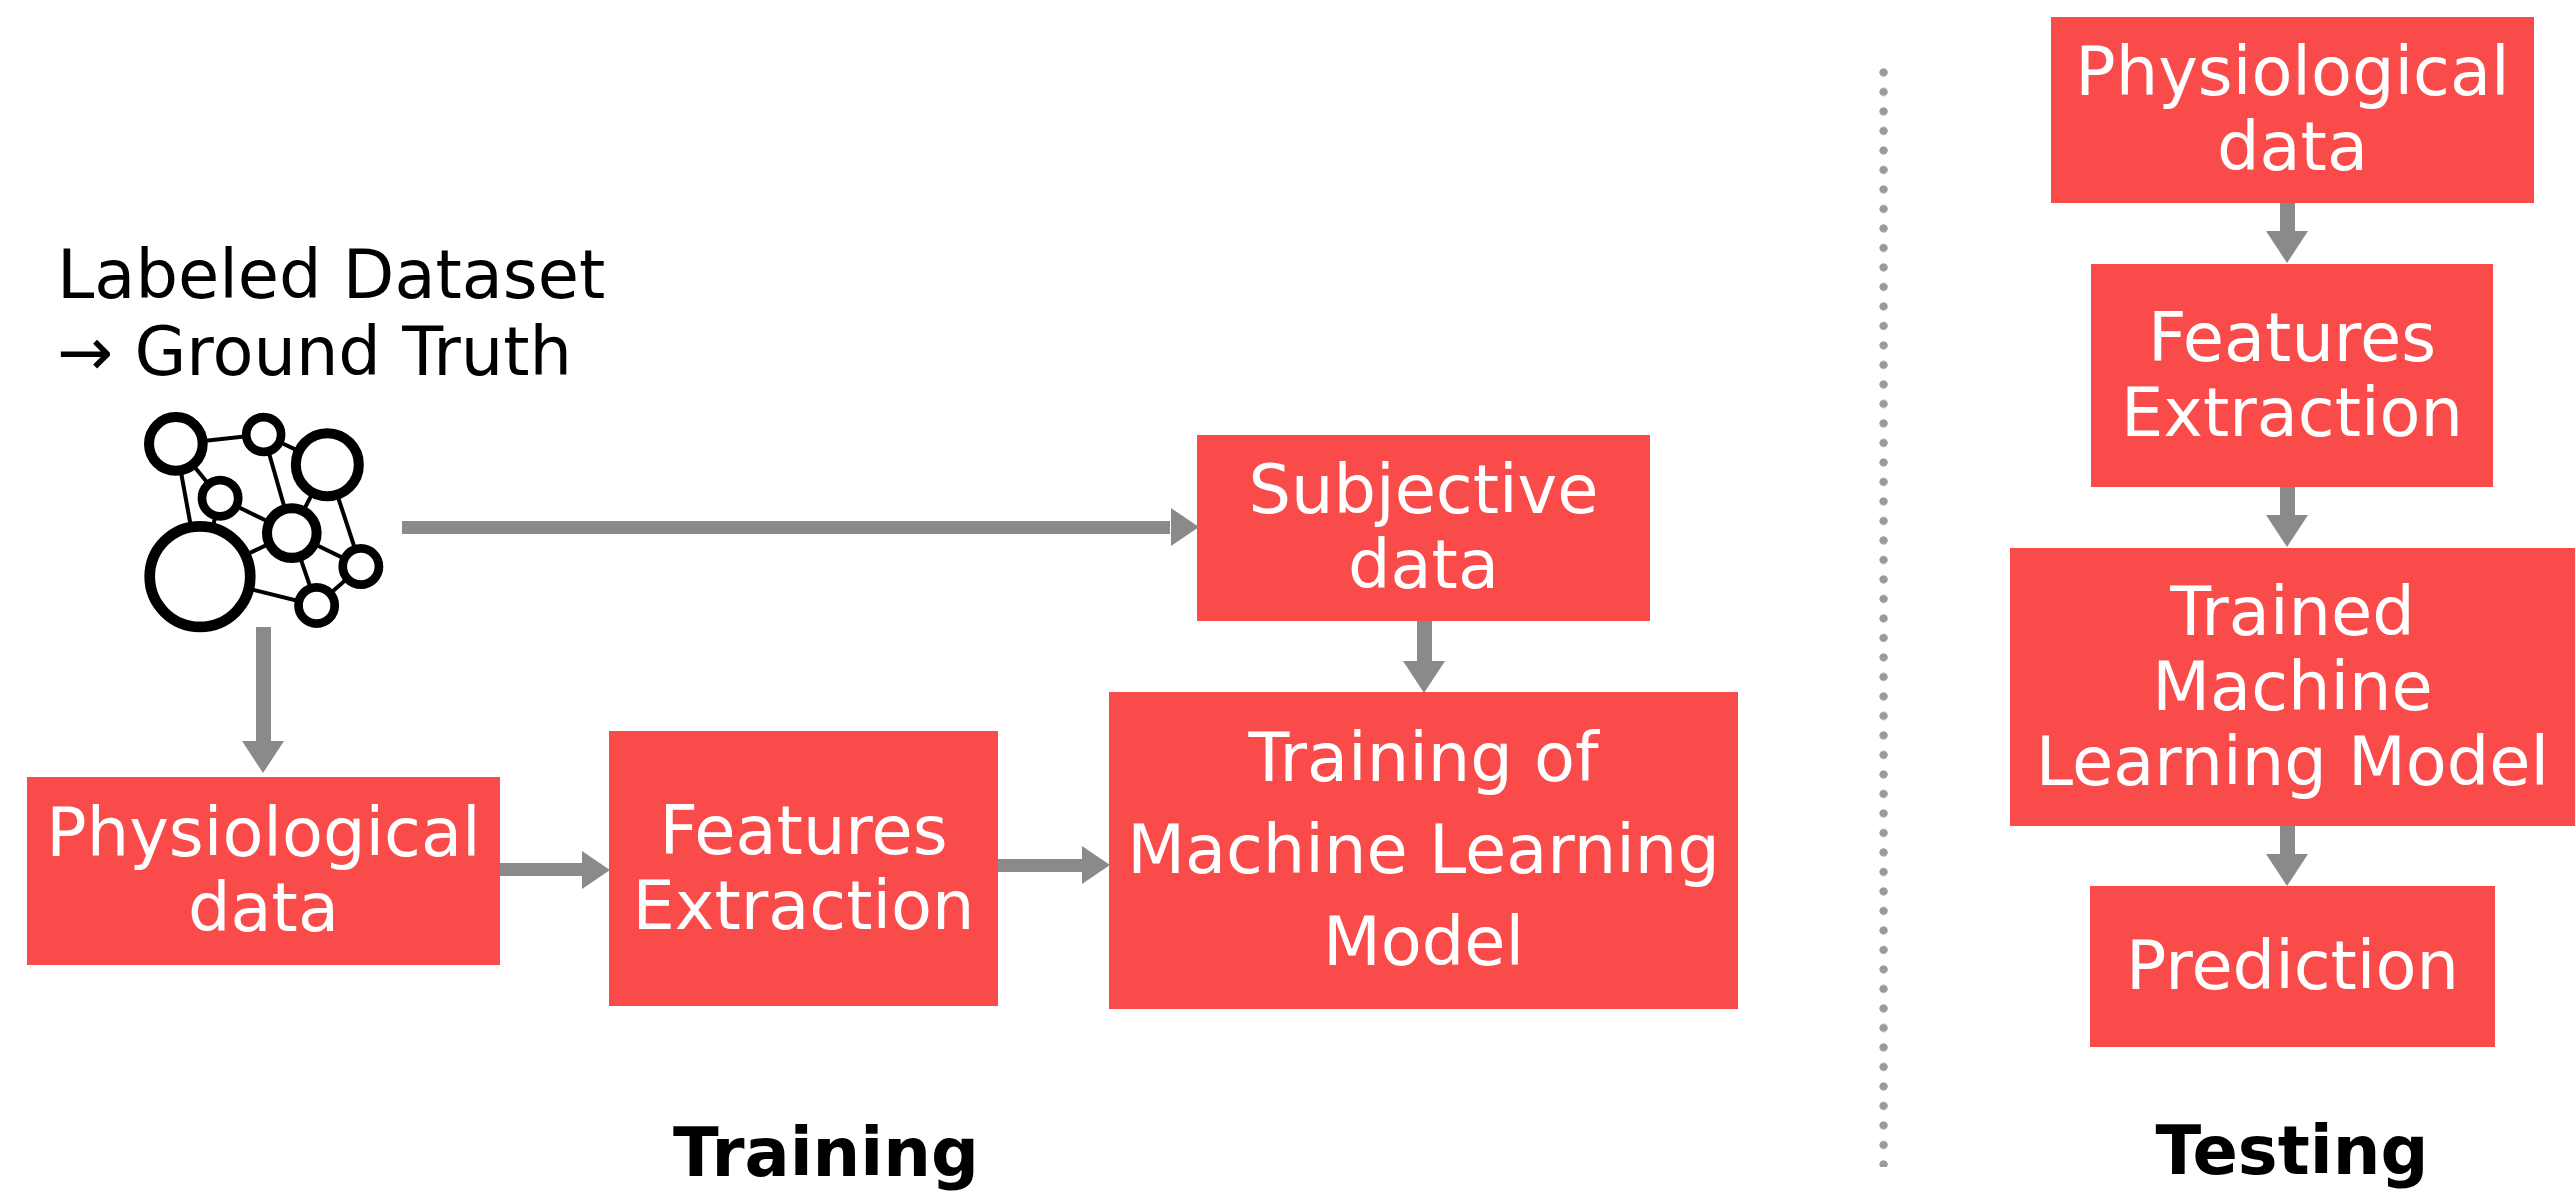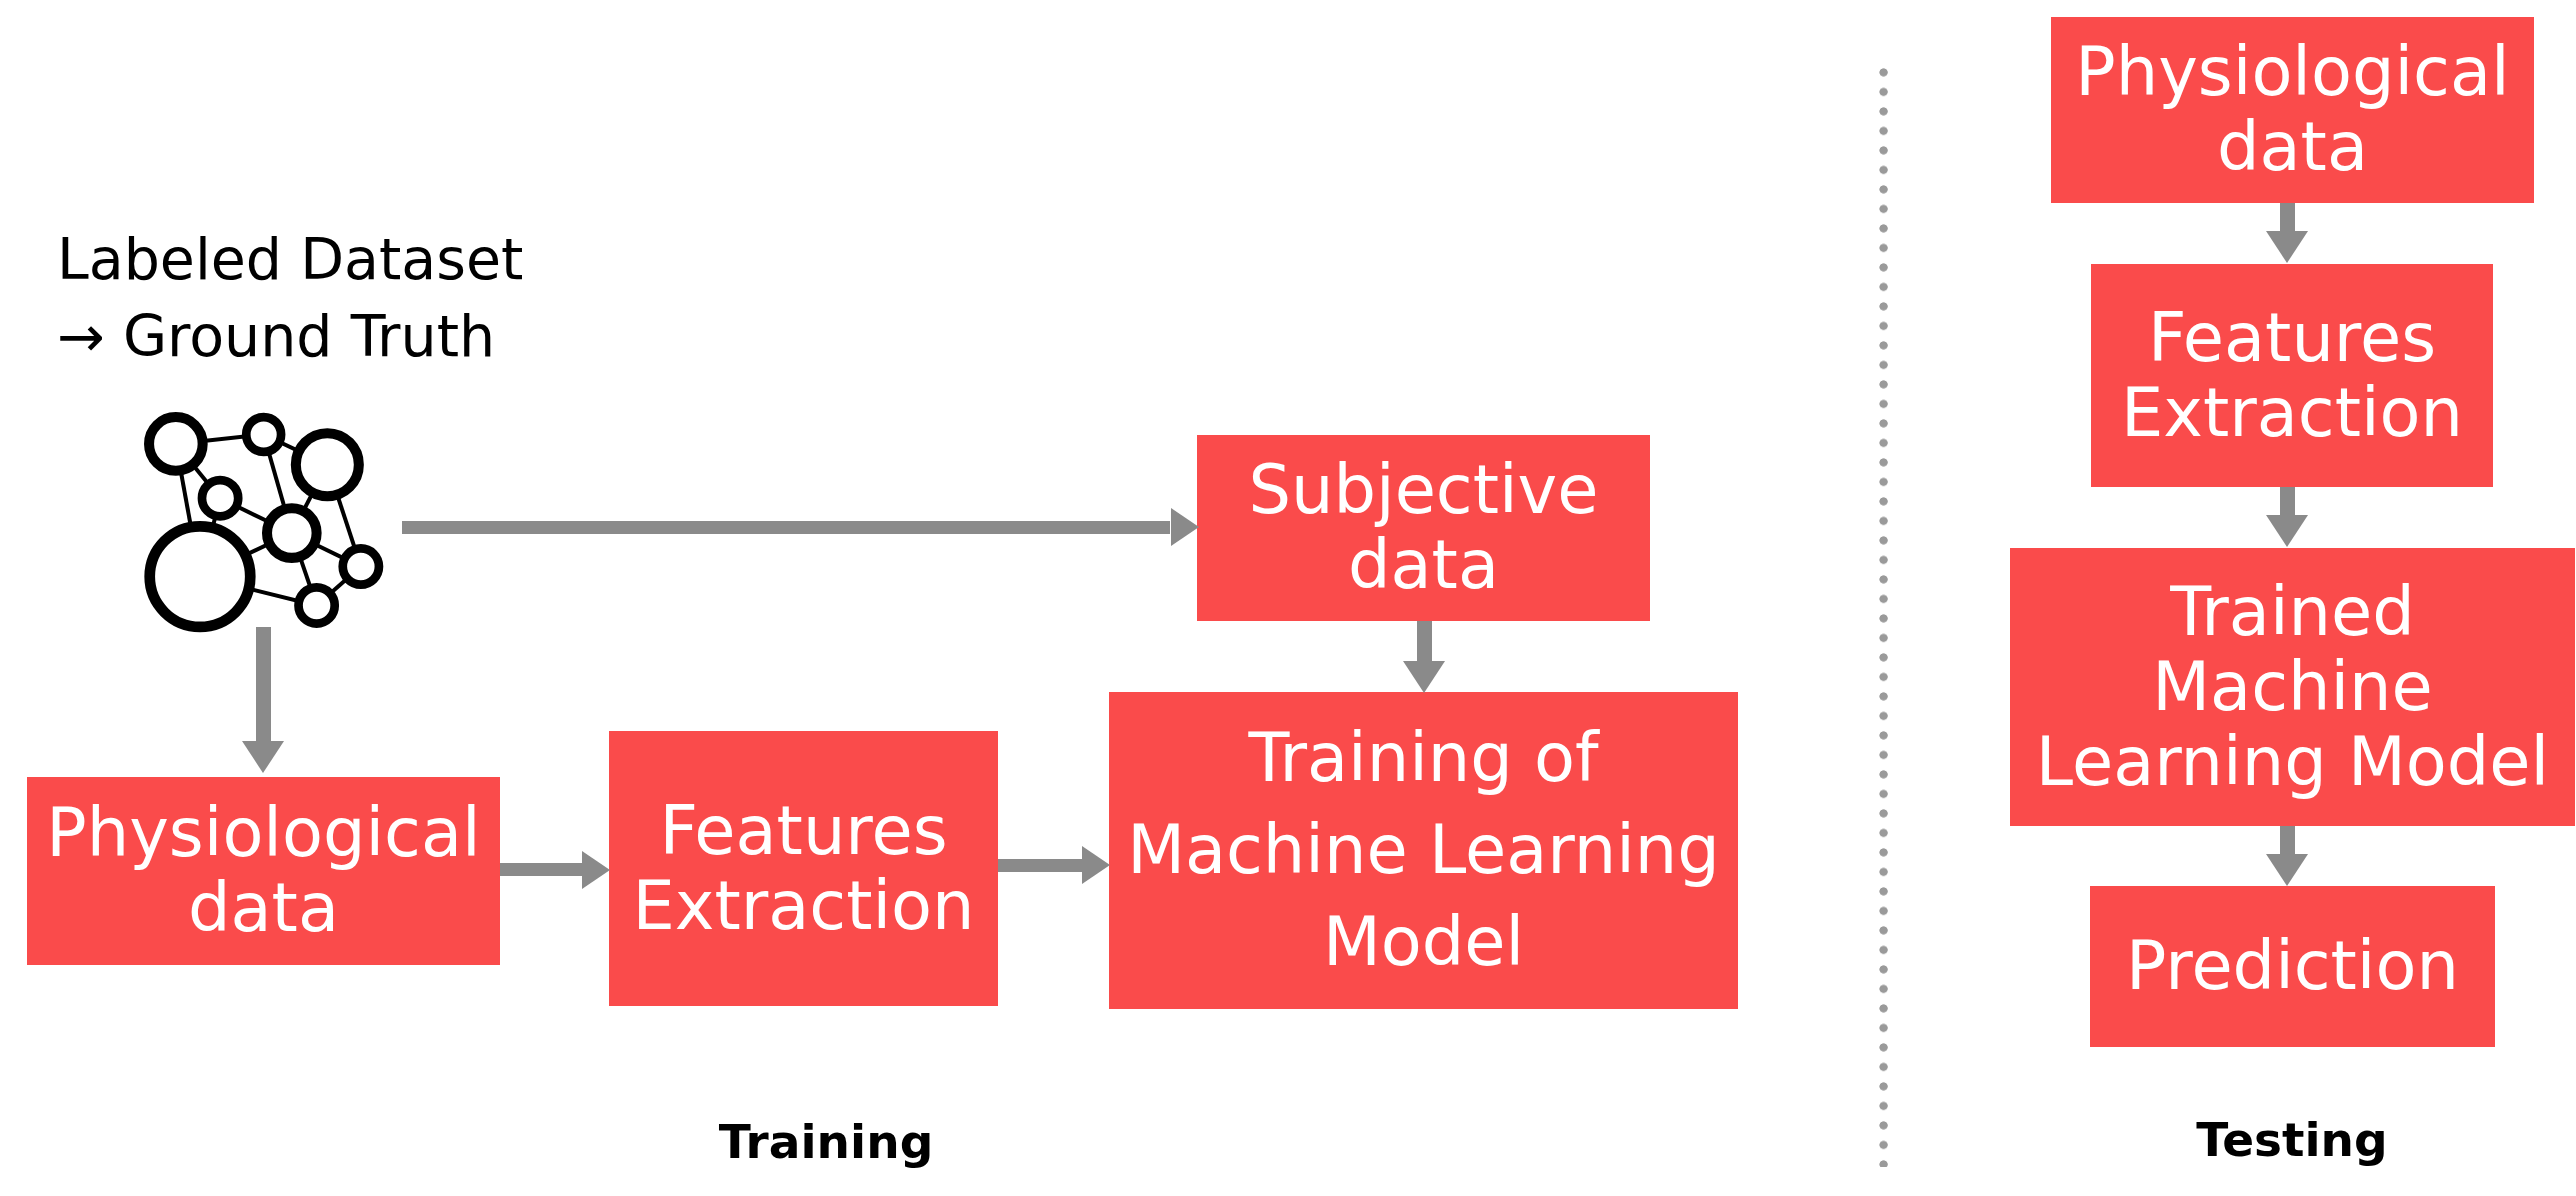--- a/index.html
+++ b/index.html
@@ -9,35 +9,35 @@
     --box-text:#ffffff;
     --label-text:#000000;
     --bg:#ffffff;
   }
   *{box-sizing:border-box;}
   html,body{margin:0;padding:0;background:var(--bg);}
   body{width:2576px;height:1197px;font-family:"DejaVu Sans","Liberation Sans",sans-serif;}
   .canvas{position:absolute;left:0;top:0;width:2576px;height:1197px;overflow:hidden;background:var(--bg);}
 
   .annotation{
-    position:absolute;left:57px;top:221px;
-    font-size:57px;line-height:77px;color:var(--label-text);
+    position:absolute;left:57px;top:237px;
+    font-size:67px;line-height:77px;color:var(--label-text);
     white-space:nowrap;
   }
 
   .box{
     position:absolute;background:var(--red);color:var(--box-text);
     display:flex;flex-direction:column;align-items:center;justify-content:center;
     font-size:67px;line-height:75px;text-align:center;
   }
   .box span{display:block;}
 
   .section-label{
     position:absolute;color:var(--label-text);
-    font-size:47px;font-weight:bold;white-space:nowrap;
+    font-size:67px;font-weight:bold;white-space:nowrap;
     transform:translateX(-50%);
   }
 
   .shaft{position:absolute;background:var(--arrow);}
   .head-right{position:absolute;width:0;height:0;
     border-top:19.5px solid transparent;border-bottom:19.5px solid transparent;
     border-left:28px solid var(--arrow);}
   .head-down{position:absolute;width:0;height:0;
     border-left:21.5px solid transparent;border-right:21.5px solid transparent;
     border-top:32px solid var(--arrow);}

